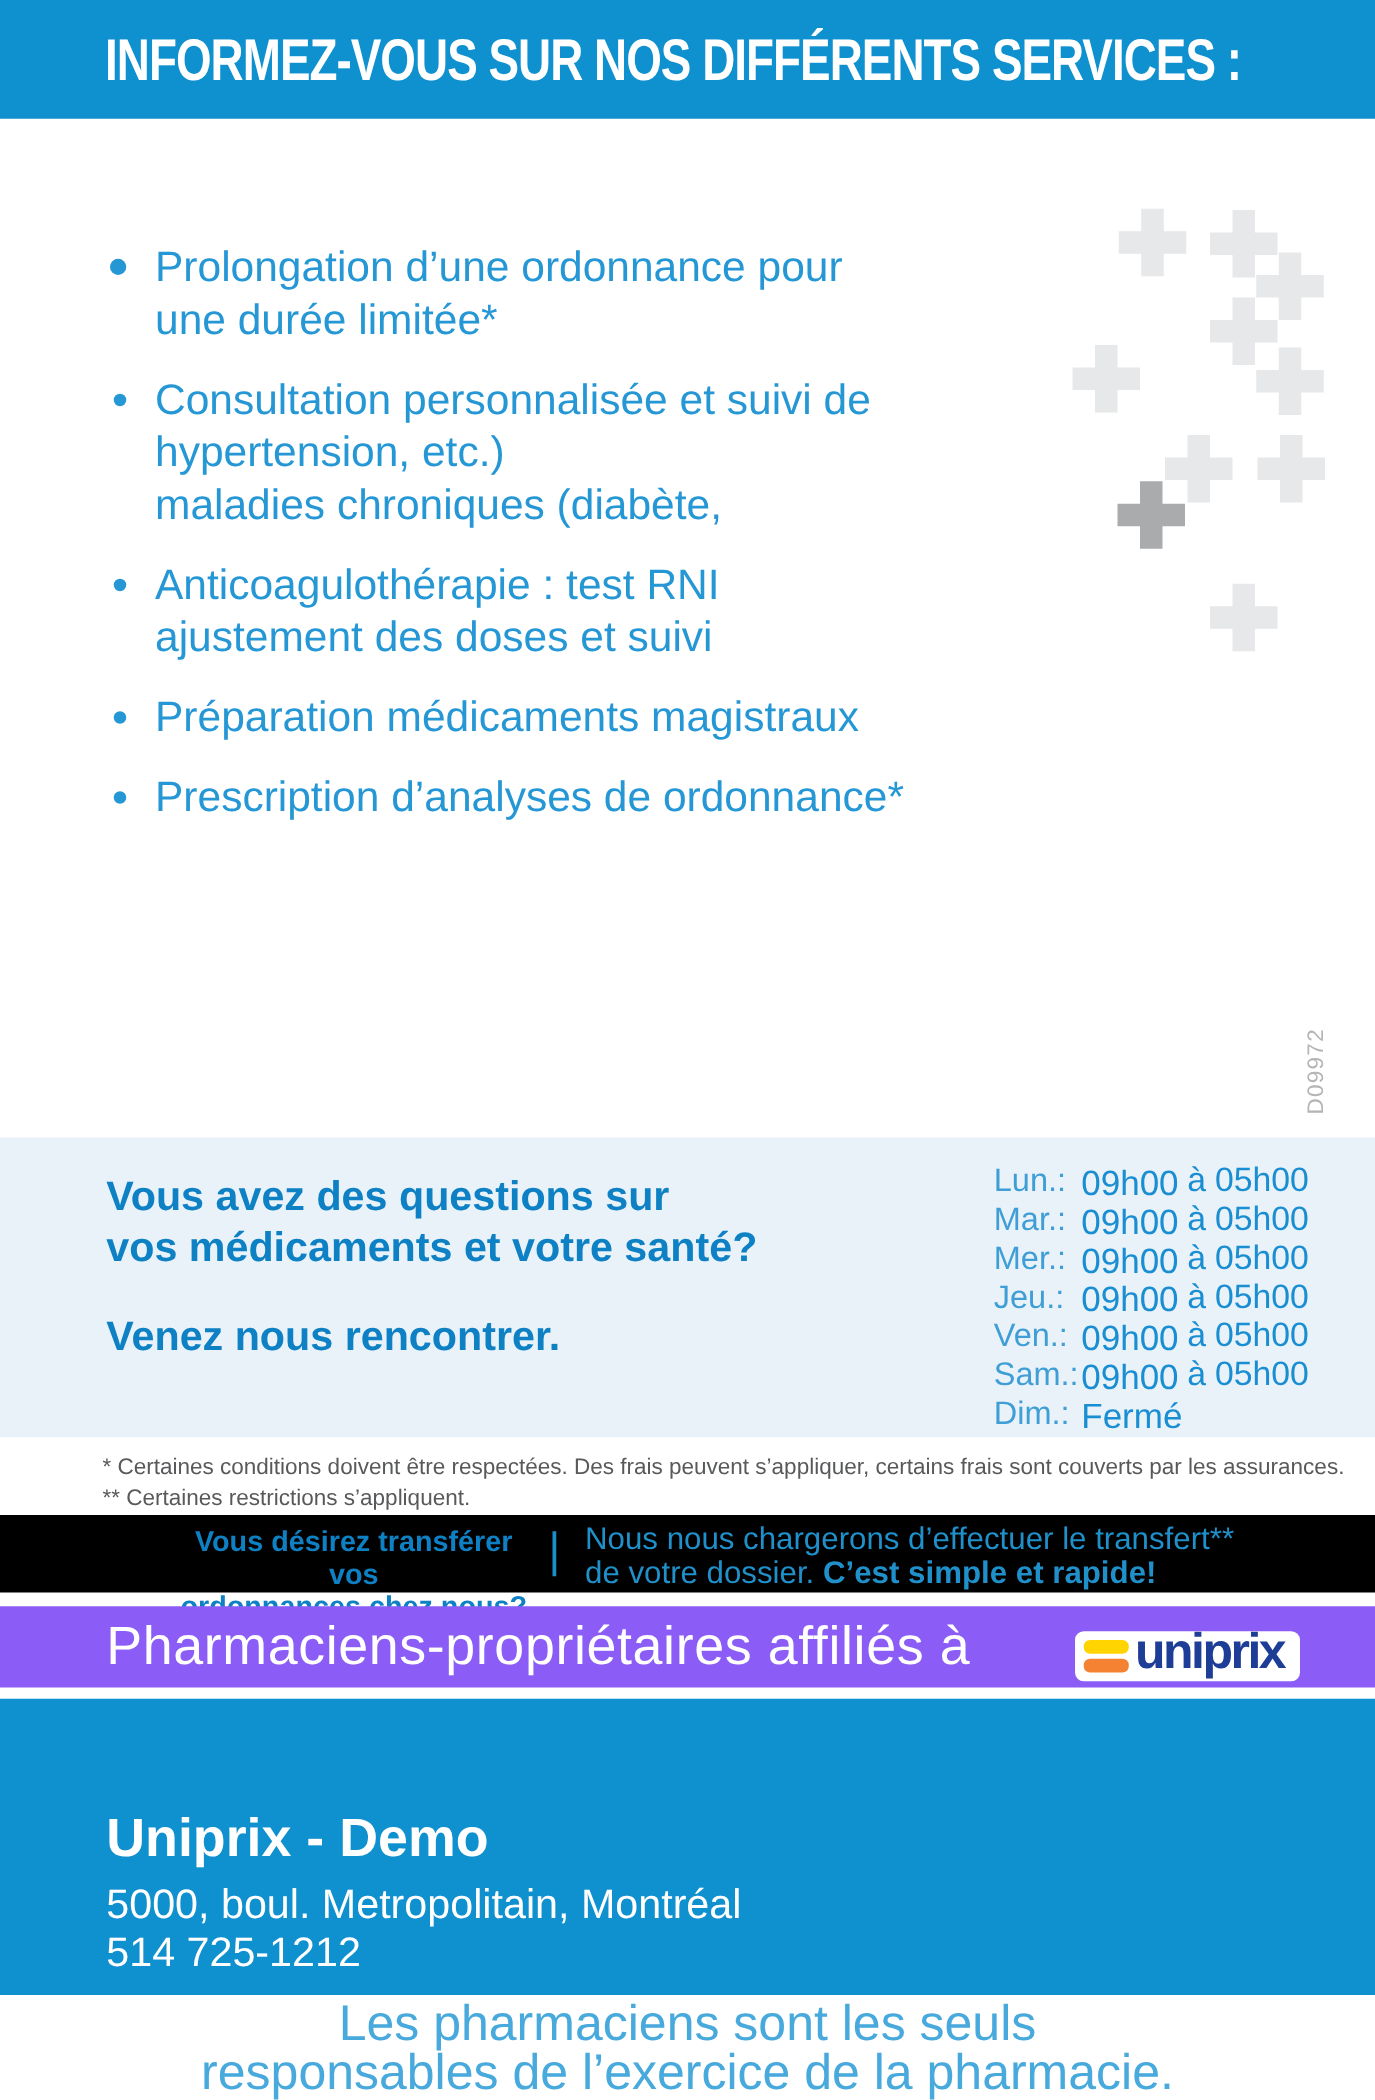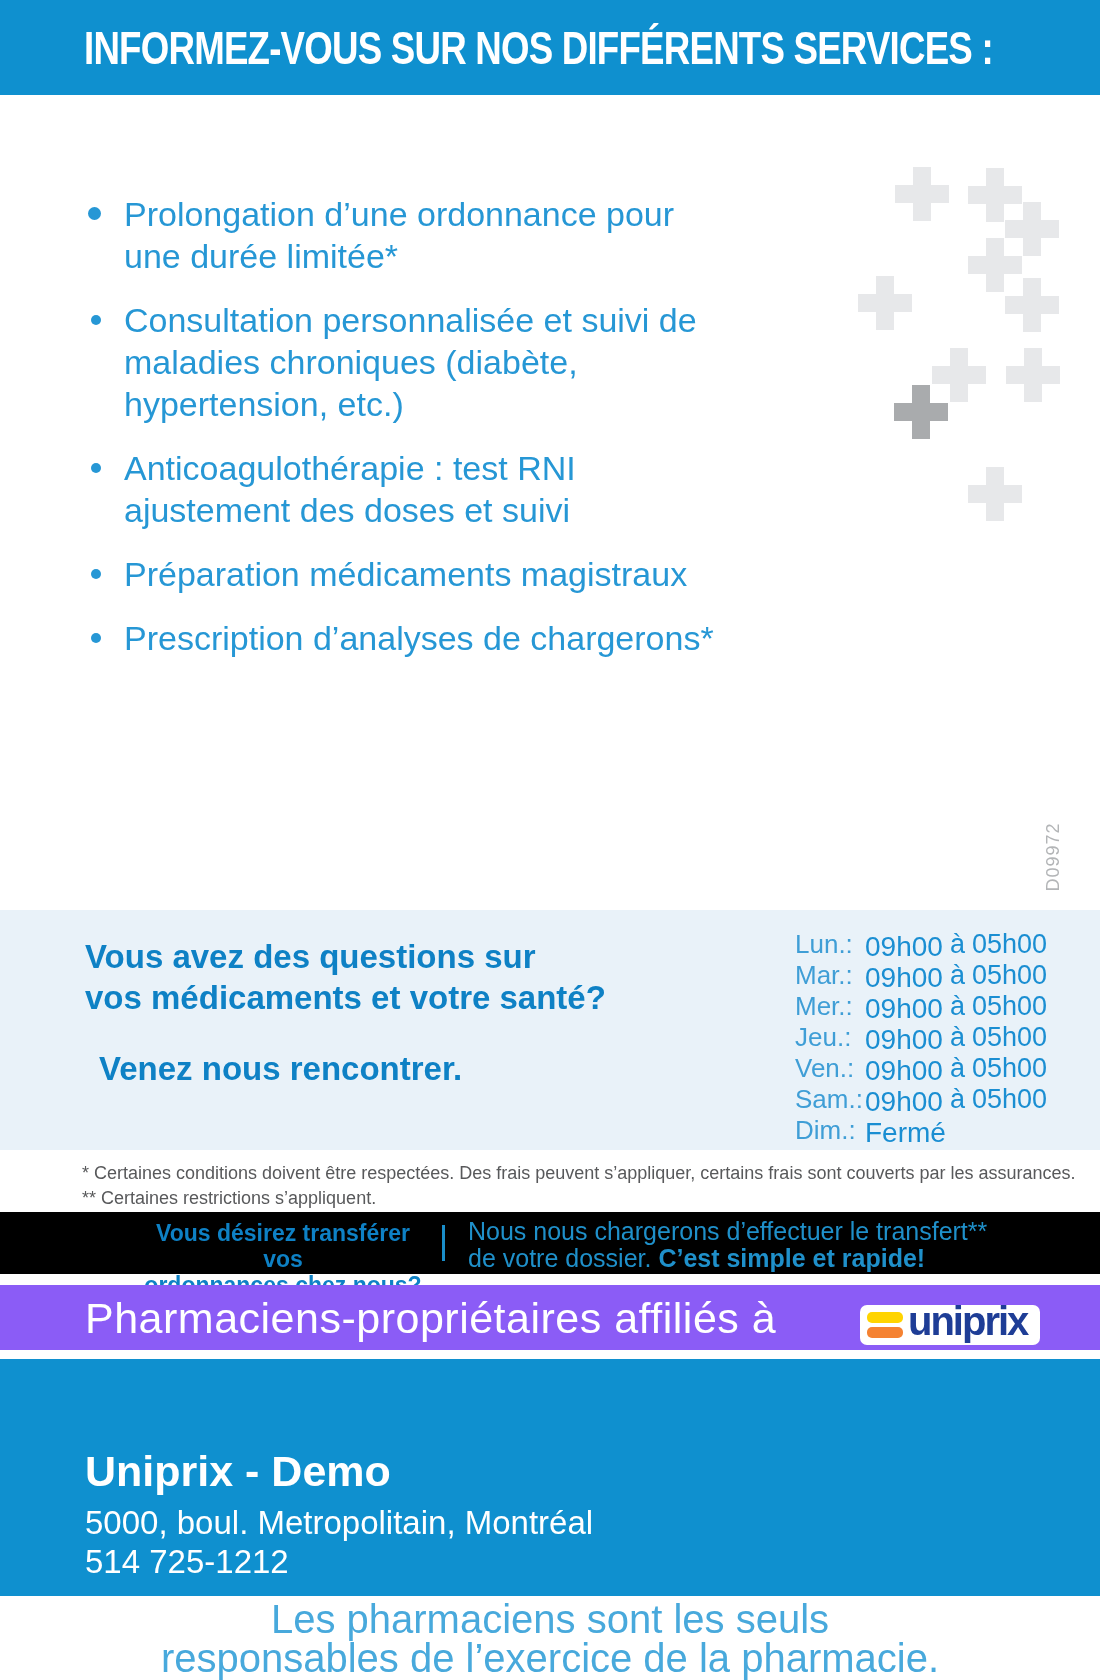--- a/index.html
+++ b/index.html
@@ -29,21 +29,21 @@
   .plus::before{left:0;top:18px;width:54px;height:18px;}
   .plus::after{left:18px;top:0;width:18px;height:54px;}
 
   .doc-code{position:absolute;left:1053px;top:857px;transform:translate(-50%,-50%) rotate(-90deg);
             color:#b3b5b7;font-size:18px;letter-spacing:1px;white-space:nowrap;}
 
   
   .panel{position:absolute;left:0;top:910px;width:1100px;height:240px;background:#e9f2f9;padding-left:40px;}
   .q{position:absolute;left:85px;top:26px;font-size:33px;font-weight:bold;color:#0e81c5;line-height:41px;}
   .q span{display:block;}
-  .cta{position:absolute;left:99px;top:140px;font-size:33px;font-weight:bold;color:#0e81c5;}
+  .cta{position:absolute;left:85px;top:140px;font-size:33px;font-weight:bold;color:#0e81c5;}
   .hours{position:absolute;left:795px;top:18px;color:#1a8ed2;}
   .hrow{height:31px;white-space:nowrap;}
   .hday{display:inline-block;width:70px;font-size:26px;color:#3f9ed6;}
   .hfill{display:inline-block;transform:translateY(3px);font-size:28px;}
   .hsep{display:inline-block;margin:0 7px;font-size:27px;}
   .hclose{display:inline-block;font-size:27px;}
 
   
   .footnotes{position:absolute;left:0;top:1150px;width:1100px;height:62px;background:#fff;
              color:#58595b;font-size:18px;line-height:25px;padding:11px 0 0 82px;box-sizing:border-box;}
@@ -107,38 +107,38 @@
     <ul class="service-list">
       <li>
         <span class="service-lines">
           <span>Prolongation d’une ordonnance pour</span>
           <span>une durée limitée*</span>
         </span>
       </li>
       <li>
         <span class="service-lines">
           <span>Consultation personnalisée et suivi de</span>
+          <span>hypertension, etc.)</span>
           <span>maladies chroniques (diabète,</span>
-          <span>hypertension, etc.)</span>
         </span>
       </li>
       <li>
         <span class="service-lines">
           <span>Anticoagulothérapie : test RNI</span>
           <span>ajustement des doses et suivi</span>
         </span>
       </li>
       <li>
         <span class="service-lines">
           <span>Préparation médicaments magistraux</span>
         </span>
       </li>
       <li>
         <span class="service-lines">
-          <span>Prescription d’analyses de chargerons*</span>
+          <span>Prescription d’analyses de ordonnance*</span>
         </span>
       </li>
     </ul>
   </section>
 
   <div class="doc-code">D09972</div>
 
   <section class="panel">
     <div class="q">
       <span>Vous avez des questions sur</span>

